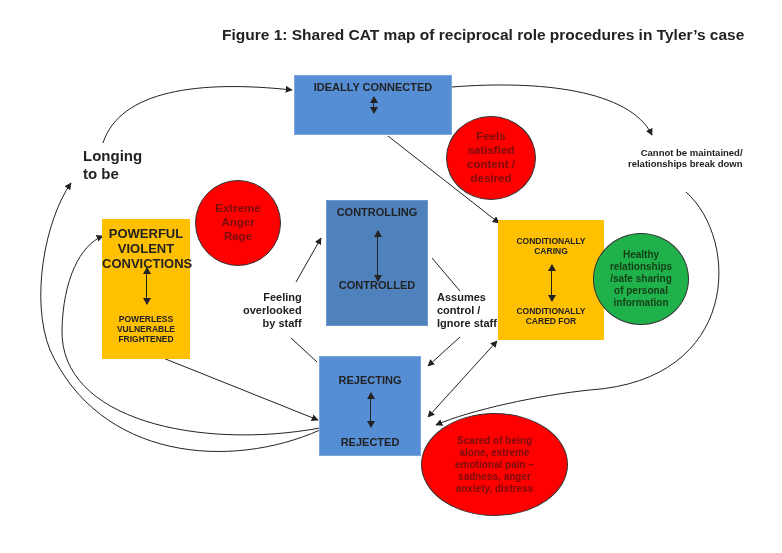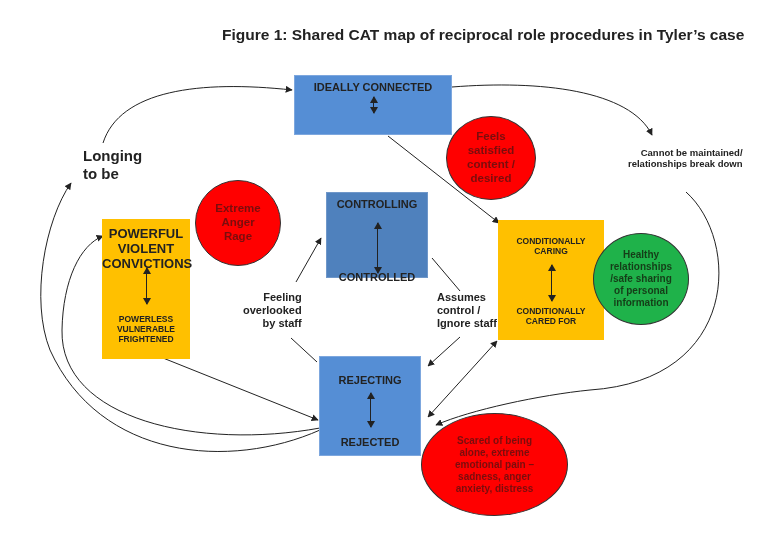--- a/index.html
+++ b/index.html
@@ -59,21 +59,21 @@
   <path d="M320,428 C200,450 60,420 62,330 C63,280 80,245 103,236" fill="none" stroke="#222" stroke-width="1" marker-end="url(#ah)"></path>
 
   <path d="M320,430 C230,470 100,460 50,350 C30,300 45,220 71,183" fill="none" stroke="#222" stroke-width="1" marker-end="url(#ah)"></path>
 </svg>
 
 <div class="box blue" style="left:294px; top:75px; width:158px; height:60px;">
   <div class="lbl" style="top:5px; font-size:11px;">IDEALLY CONNECTED</div>
   <div class="arrowv" style="top:21px; height:16px;"></div>
 </div>
 
-<div class="box blue-dark" style="left:326px; top:192px; width:102px; height:86px;">
+<div class="box blue-dark" style="left:326px; top:200px; width:102px; height:126px;">
   <div class="lbl" style="top:5px; font-size:11px;">CONTROLLING</div>
   <div class="arrowv" style="top:30px; height:50px;"></div>
   <div class="lbl" style="top:78px; font-size:11px;">CONTROLLED</div>
 </div>
 
 <div class="box blue" style="left:319px; top:356px; width:102px; height:100px;">
   <div class="lbl" style="top:17px; font-size:11px;">REJECTING</div>
   <div class="arrowv" style="top:36px; height:34px;"></div>
   <div class="lbl" style="top:79px; font-size:11px;">REJECTED</div>
 </div>

